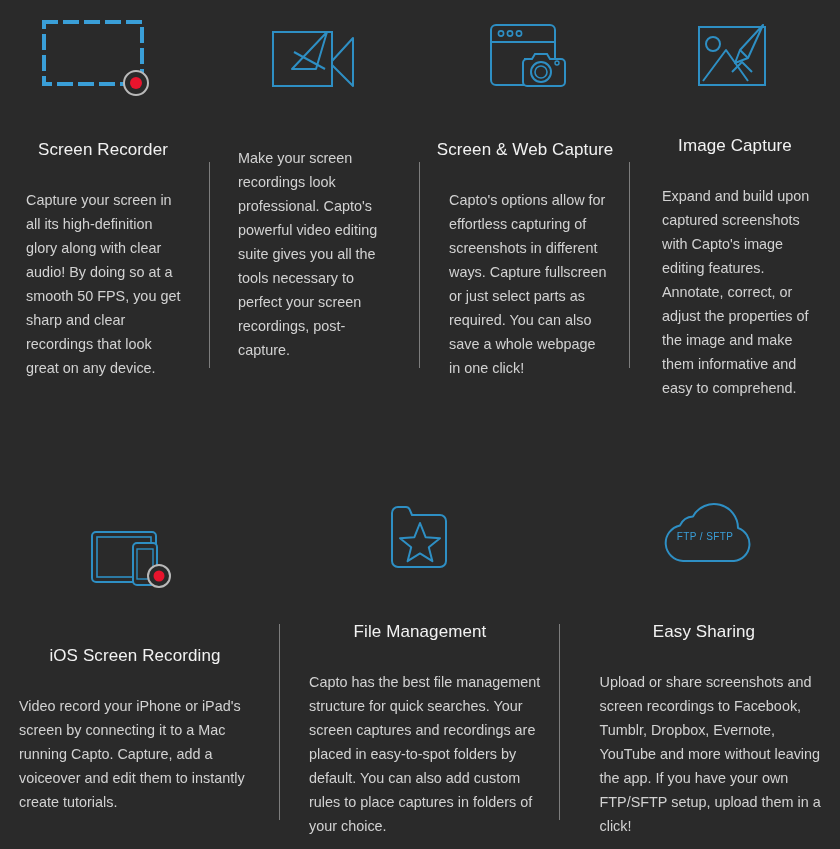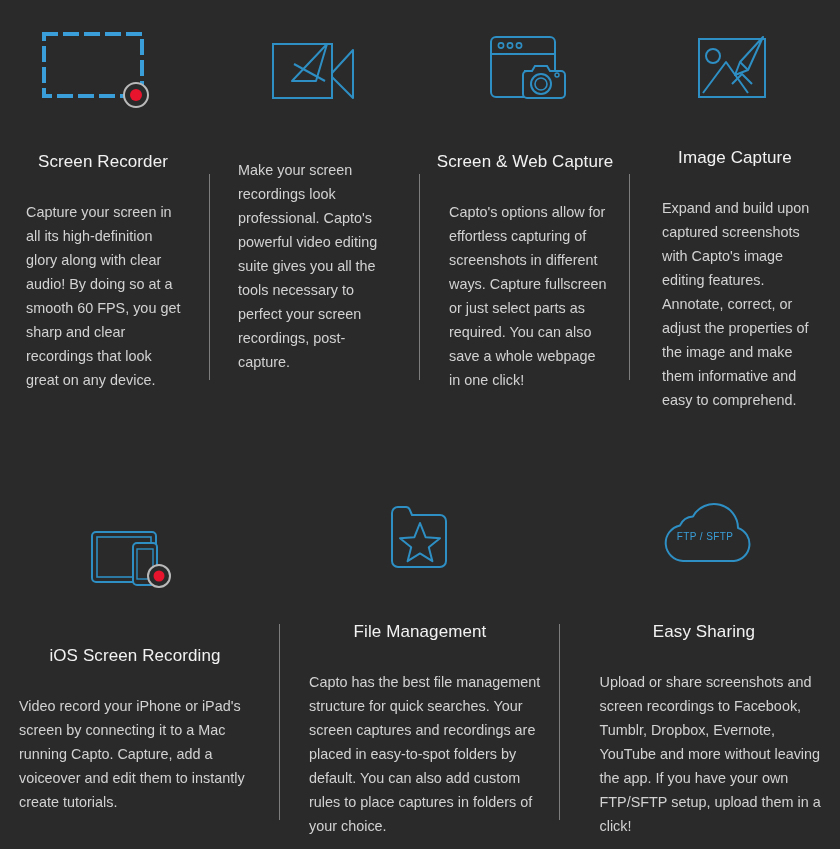--- a/index.html
+++ b/index.html
@@ -22,21 +22,21 @@
 
   
   .row {
     display: flex;
     position: absolute;
     left: 0;
     width: 840px;
     box-sizing: border-box;
   }
   .row-top {
-    top: 12px;
+    top: 0;
     height: 400px;
   }
   .row-bottom {
     top: 465px;
     height: 384px;
   }
 
   .feature {
     position: relative;
     box-sizing: border-box;
@@ -143,21 +143,21 @@
 
     <div class="feature col-0">
       <div class="icon-slot">
         <svg width="120" height="86" viewBox="0 0 120 86">
           <rect x="6" y="6" width="98" height="62" fill="none" stroke="#3a9fd8" stroke-width="4" stroke-dasharray="12 9" stroke-linecap="square"></rect>
           <circle cx="98" cy="67" r="12" fill="#2a2a2a" stroke="#b9b9b9" stroke-width="2"></circle>
           <circle cx="98" cy="67" r="6" fill="#e8142d"></circle>
         </svg>
       </div>
       <div class="feature-title">Screen Recorder</div>
-      <div class="feature-desc">Capture your screen in all its high-definition glory along with clear audio! By doing so at a smooth 60 FPS, you get sharp and clear recordings that look great on any device.</div>
+      <div class="feature-desc">Capture your screen in all its high-definition glory along with clear audio! By doing so at a smooth 50 FPS, you get sharp and clear recordings that look great on any device.</div>
       <div class="divider"></div>
     </div>
 
     <div class="feature col-1">
       <div class="icon-slot">
         <svg width="86" height="72" viewBox="0 0 86 72">
           <path d="M3 9 H62 V63 H3 Z" fill="none" stroke="#2e8fc4" stroke-width="2"></path>
           <path d="M62 9 L62 38 L83 15 L83 63 L62 42" fill="none" stroke="#2e8fc4" stroke-width="2" stroke-linejoin="round"></path>
           <path d="M57 9 L22 46 L46 46 Z" fill="none" stroke="#2e8fc4" stroke-width="2" stroke-linejoin="round"></path>
           <path d="M24 29 L55 46" fill="none" stroke="#2e8fc4" stroke-width="2"></path>

